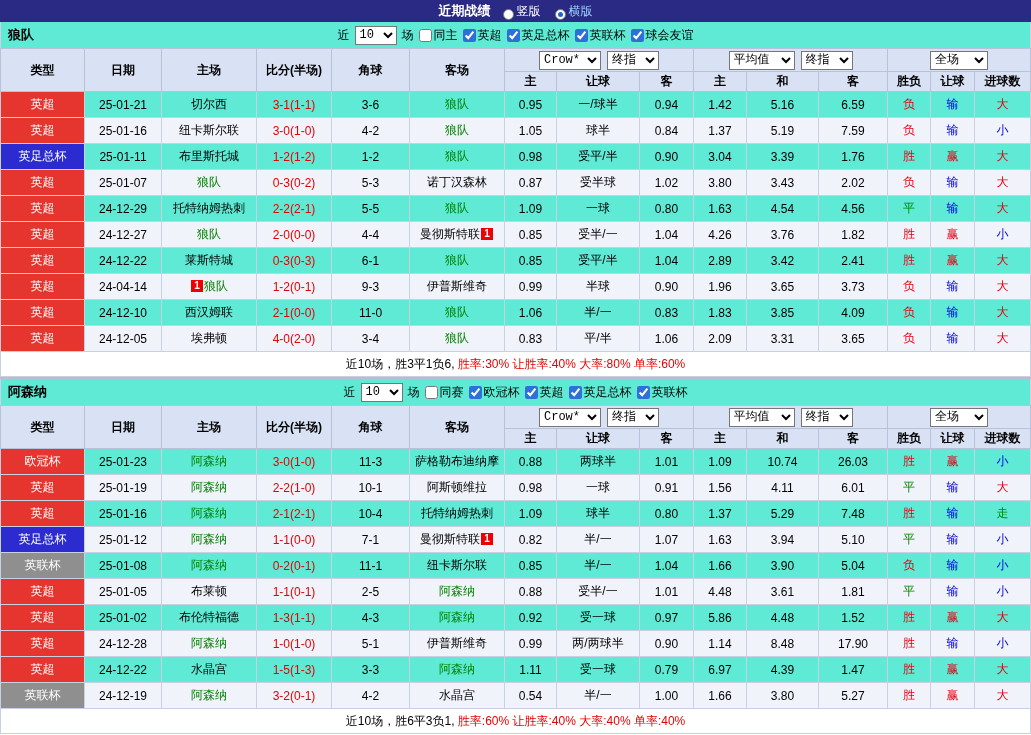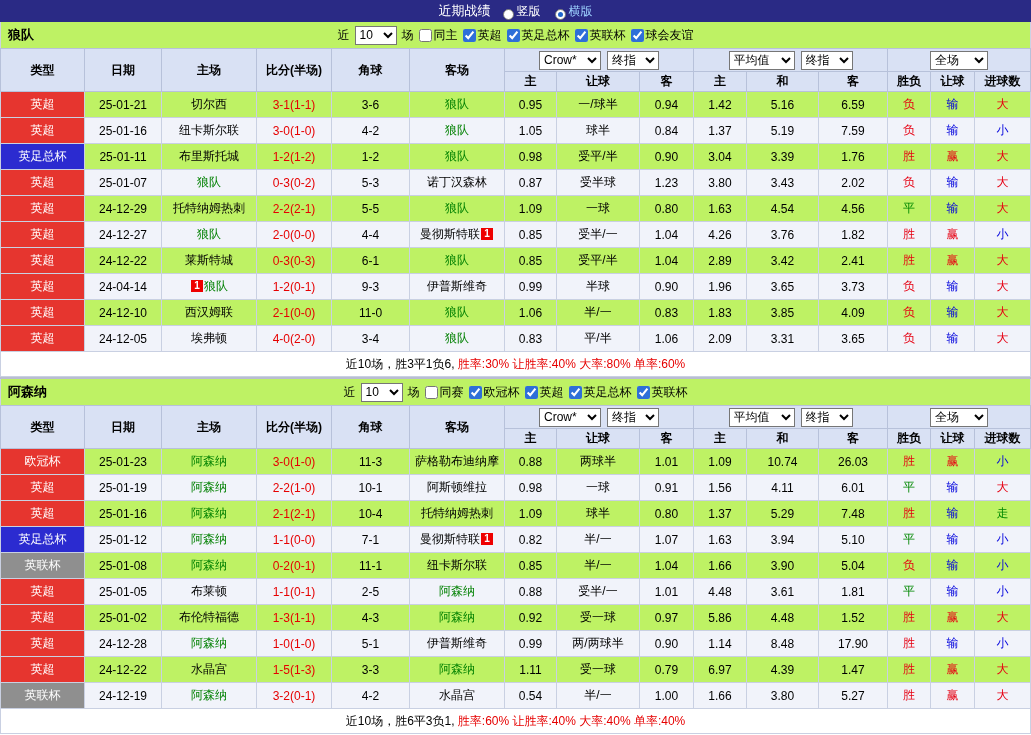--- a/index.html
+++ b/index.html
@@ -1,32 +1,32 @@
 <!DOCTYPE html>
 <html><head>
 <meta charset="utf-8">
 <style>
 *{box-sizing:border-box;margin:0;padding:0}
 body{width:1031px;font-family:"Liberation Sans","DejaVu Sans",sans-serif;font-size:12px;color:#000;background:#fff}
 .topbar{height:22px;background:#2a2a85;display:flex;align-items:center;justify-content:center;gap:12px;color:#fff}
-.topbar .title{font-weight:normal;font-size:13px;color:#fff}
+.topbar .title{font-weight:bold;font-size:13px;color:#fff}
 .radio-group{display:flex;gap:14px;align-items:center}
 .radio-opt{display:inline-flex;align-items:flex-end;gap:3px;cursor:pointer}
 .radio{width:11px;height:11px;border-radius:50%;background:#fff;border:1px solid #777;position:relative;display:inline-block}
 .radio.selected::after{content:"";position:absolute;left:2px;top:2px;width:5px;height:5px;border-radius:50%;background:#1f66cc}
 .opt-label{color:#fff}
 .opt-selected{color:#9ed2ff}
-section{background:#bef264}
+section{background:#5eead4}
 section + section{border-top:2px solid #b9bdd1}
 .filter-row{height:26px;position:relative;display:flex;align-items:center;border-left:1px solid #ccd2e3;border-right:1px solid #ccd2e3}
 .team-name{position:absolute;left:7px;font-weight:bold;font-size:13px}
 .filters{margin:0 auto;display:inline-flex;align-items:center;gap:5px}
 .chk{display:inline-flex;align-items:center;gap:2px;cursor:pointer}
 input[type="checkbox"]{width:13px;height:13px;margin:0;accent-color:#2e6fd8}
-select{font-size:12px;height:19px;border:1px solid #767676;background:#fff;font-family:Liberation Sans, sans-serif}
+select{font-size:12px;height:19px;border:1px solid #767676;background:#fff;font-family:Liberation Mono, monospace}
 .sel-count{width:42px}
 .sel-book{width:62px;margin-right:6px}
 .sel-stage{width:52px}
 .sel-avg{width:66px;margin-right:6px}
 .sel-scope{width:58px}
 table{width:1031px;border-collapse:collapse;table-layout:fixed}
 th,td{border:1px solid #c9d0e2;text-align:center;white-space:nowrap;overflow:hidden}
 thead th{background:#d9e1f4;border-color:#b7c1da;font-weight:bold}
 .selrow th{height:23px}
 .subrow th{height:20px}
@@ -183,21 +183,21 @@
           </tr>
           <tr>
             <td class="league" style="background:#e6352f">英超</td>
             <td>25-01-07</td>
             <td><span class="tname team-green">狼队</span></td>
             <td class="score">0-3(0-2)</td>
             <td>5-3</td>
             <td><span class="tname">诺丁汉森林</span></td>
             <td>0.87</td>
             <td>受半球</td>
-            <td>1.23</td>
+            <td>1.02</td>
             <td>3.80</td>
             <td>3.43</td>
             <td>2.02</td>
             <td style="color:#e60012">负</td>
             <td style="color:#0000dd">输</td>
             <td style="color:#e60012">大</td>
           </tr>
           <tr>
             <td class="league" style="background:#e6352f">英超</td>
             <td>24-12-29</td>

